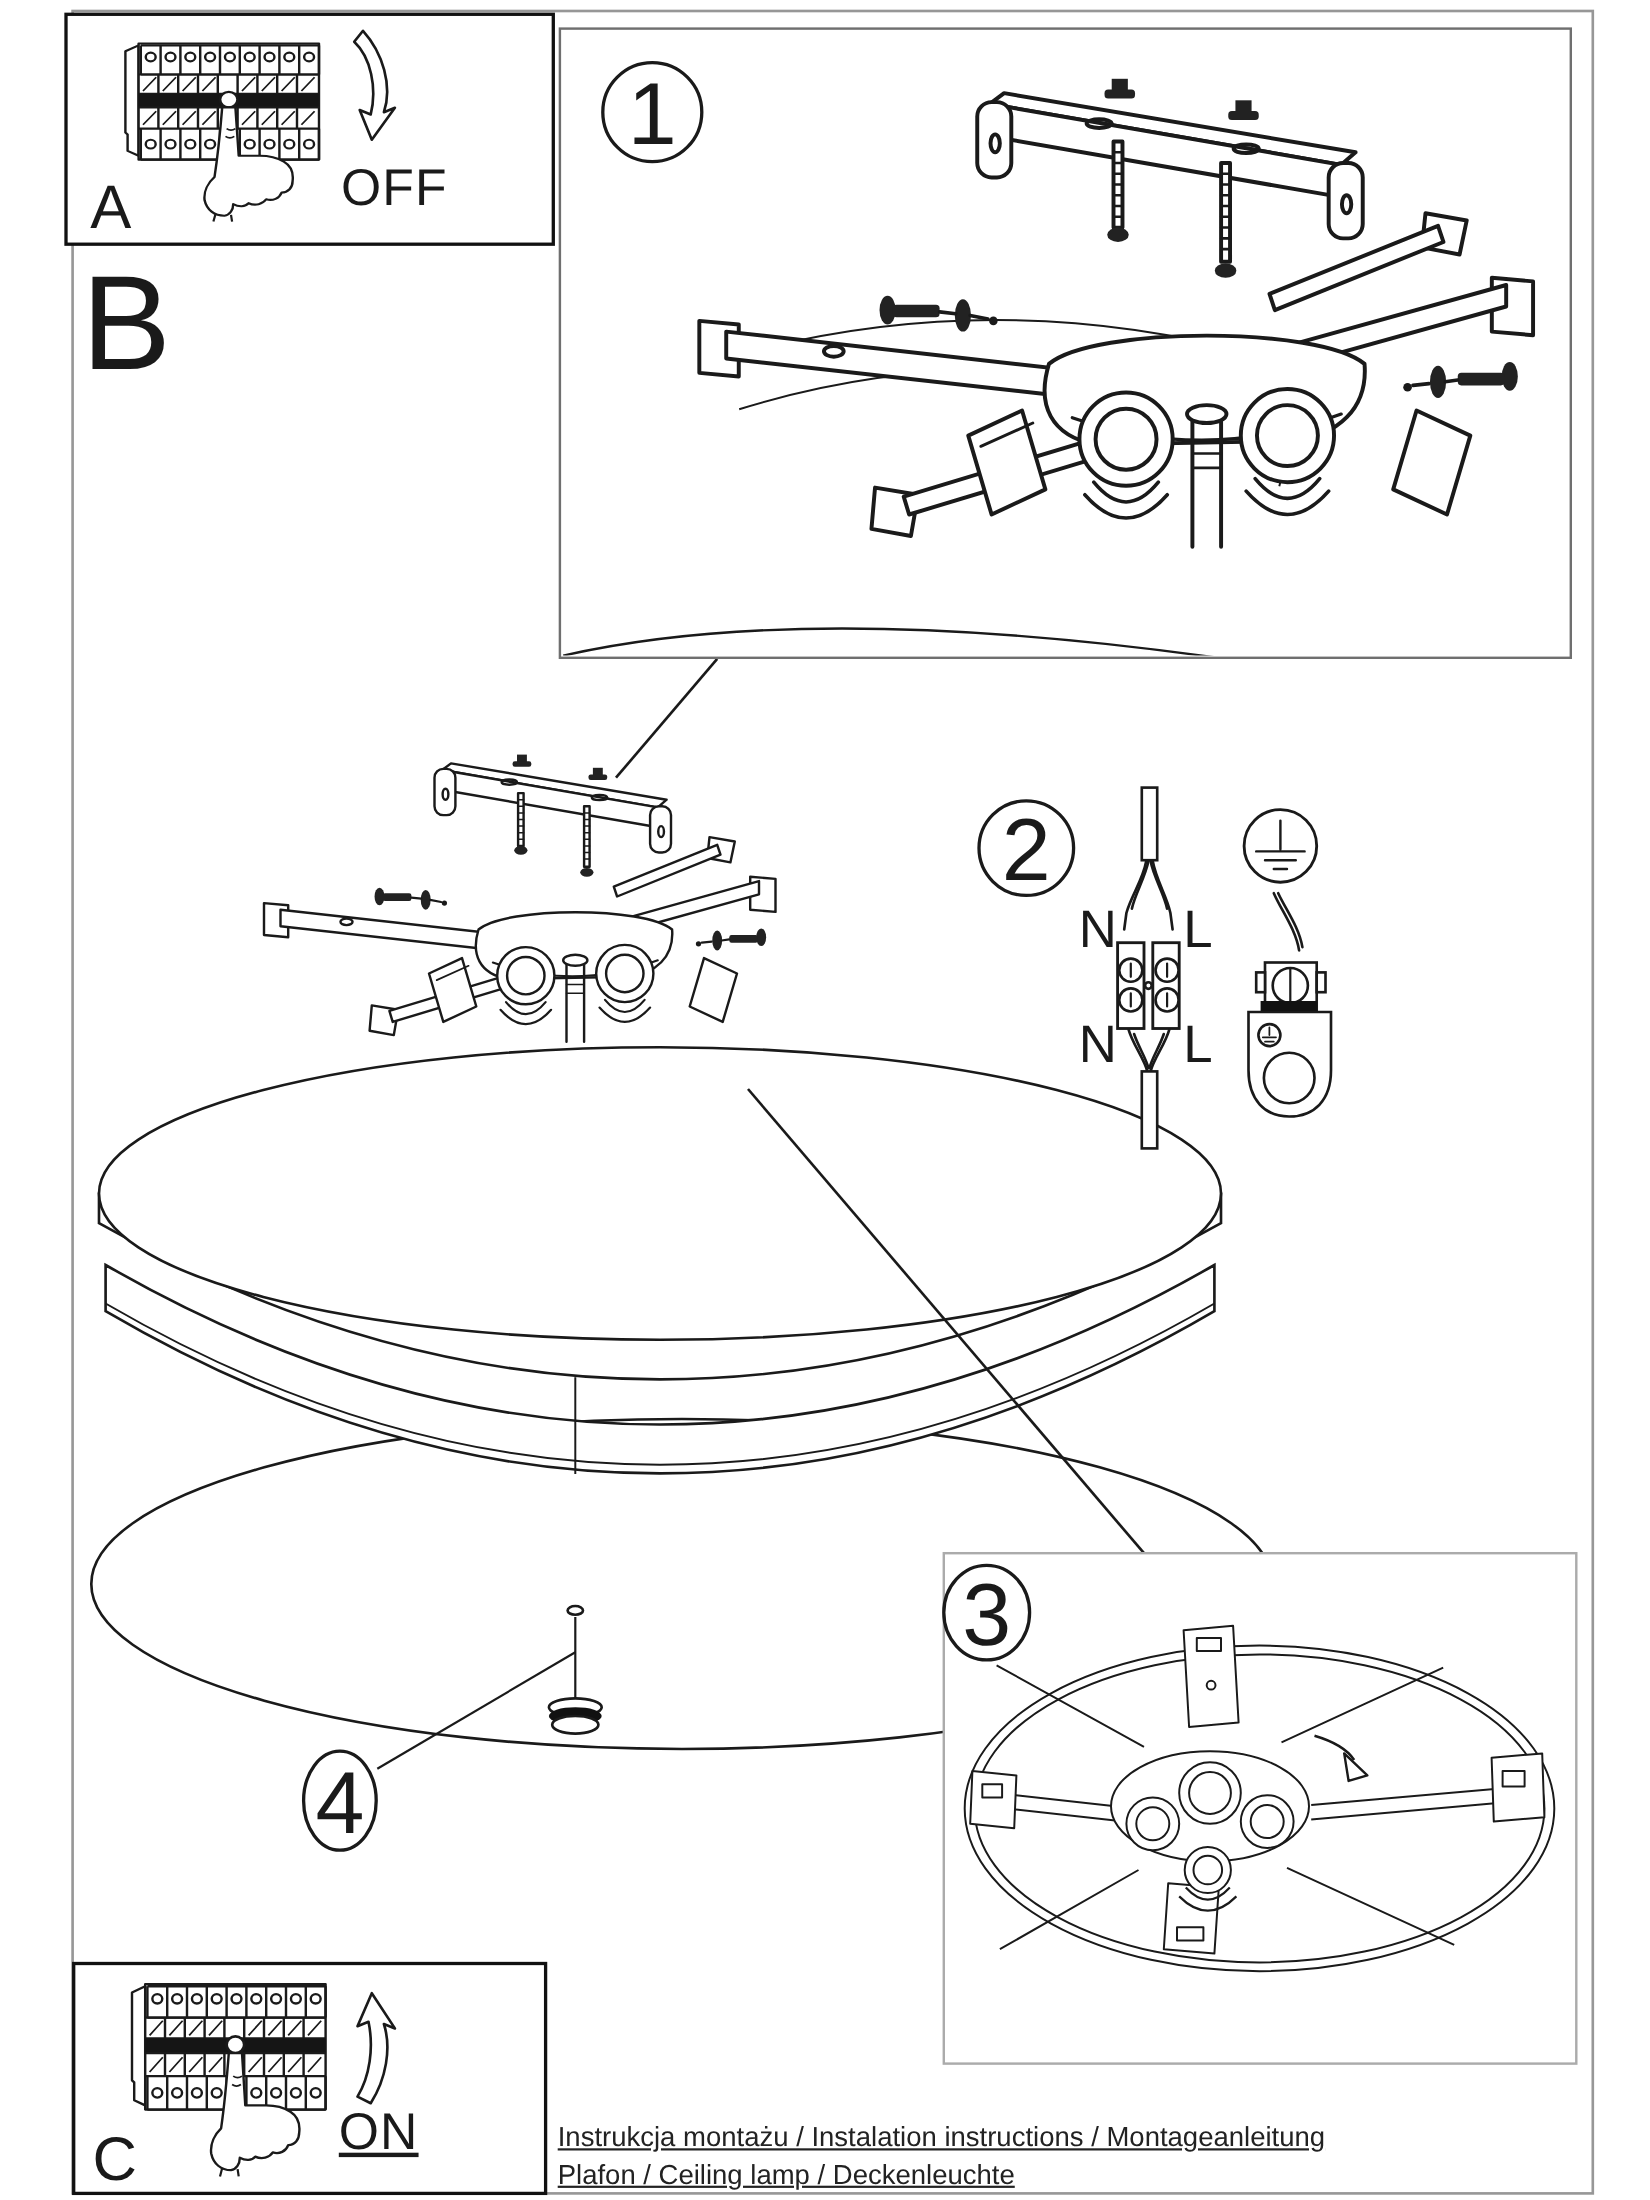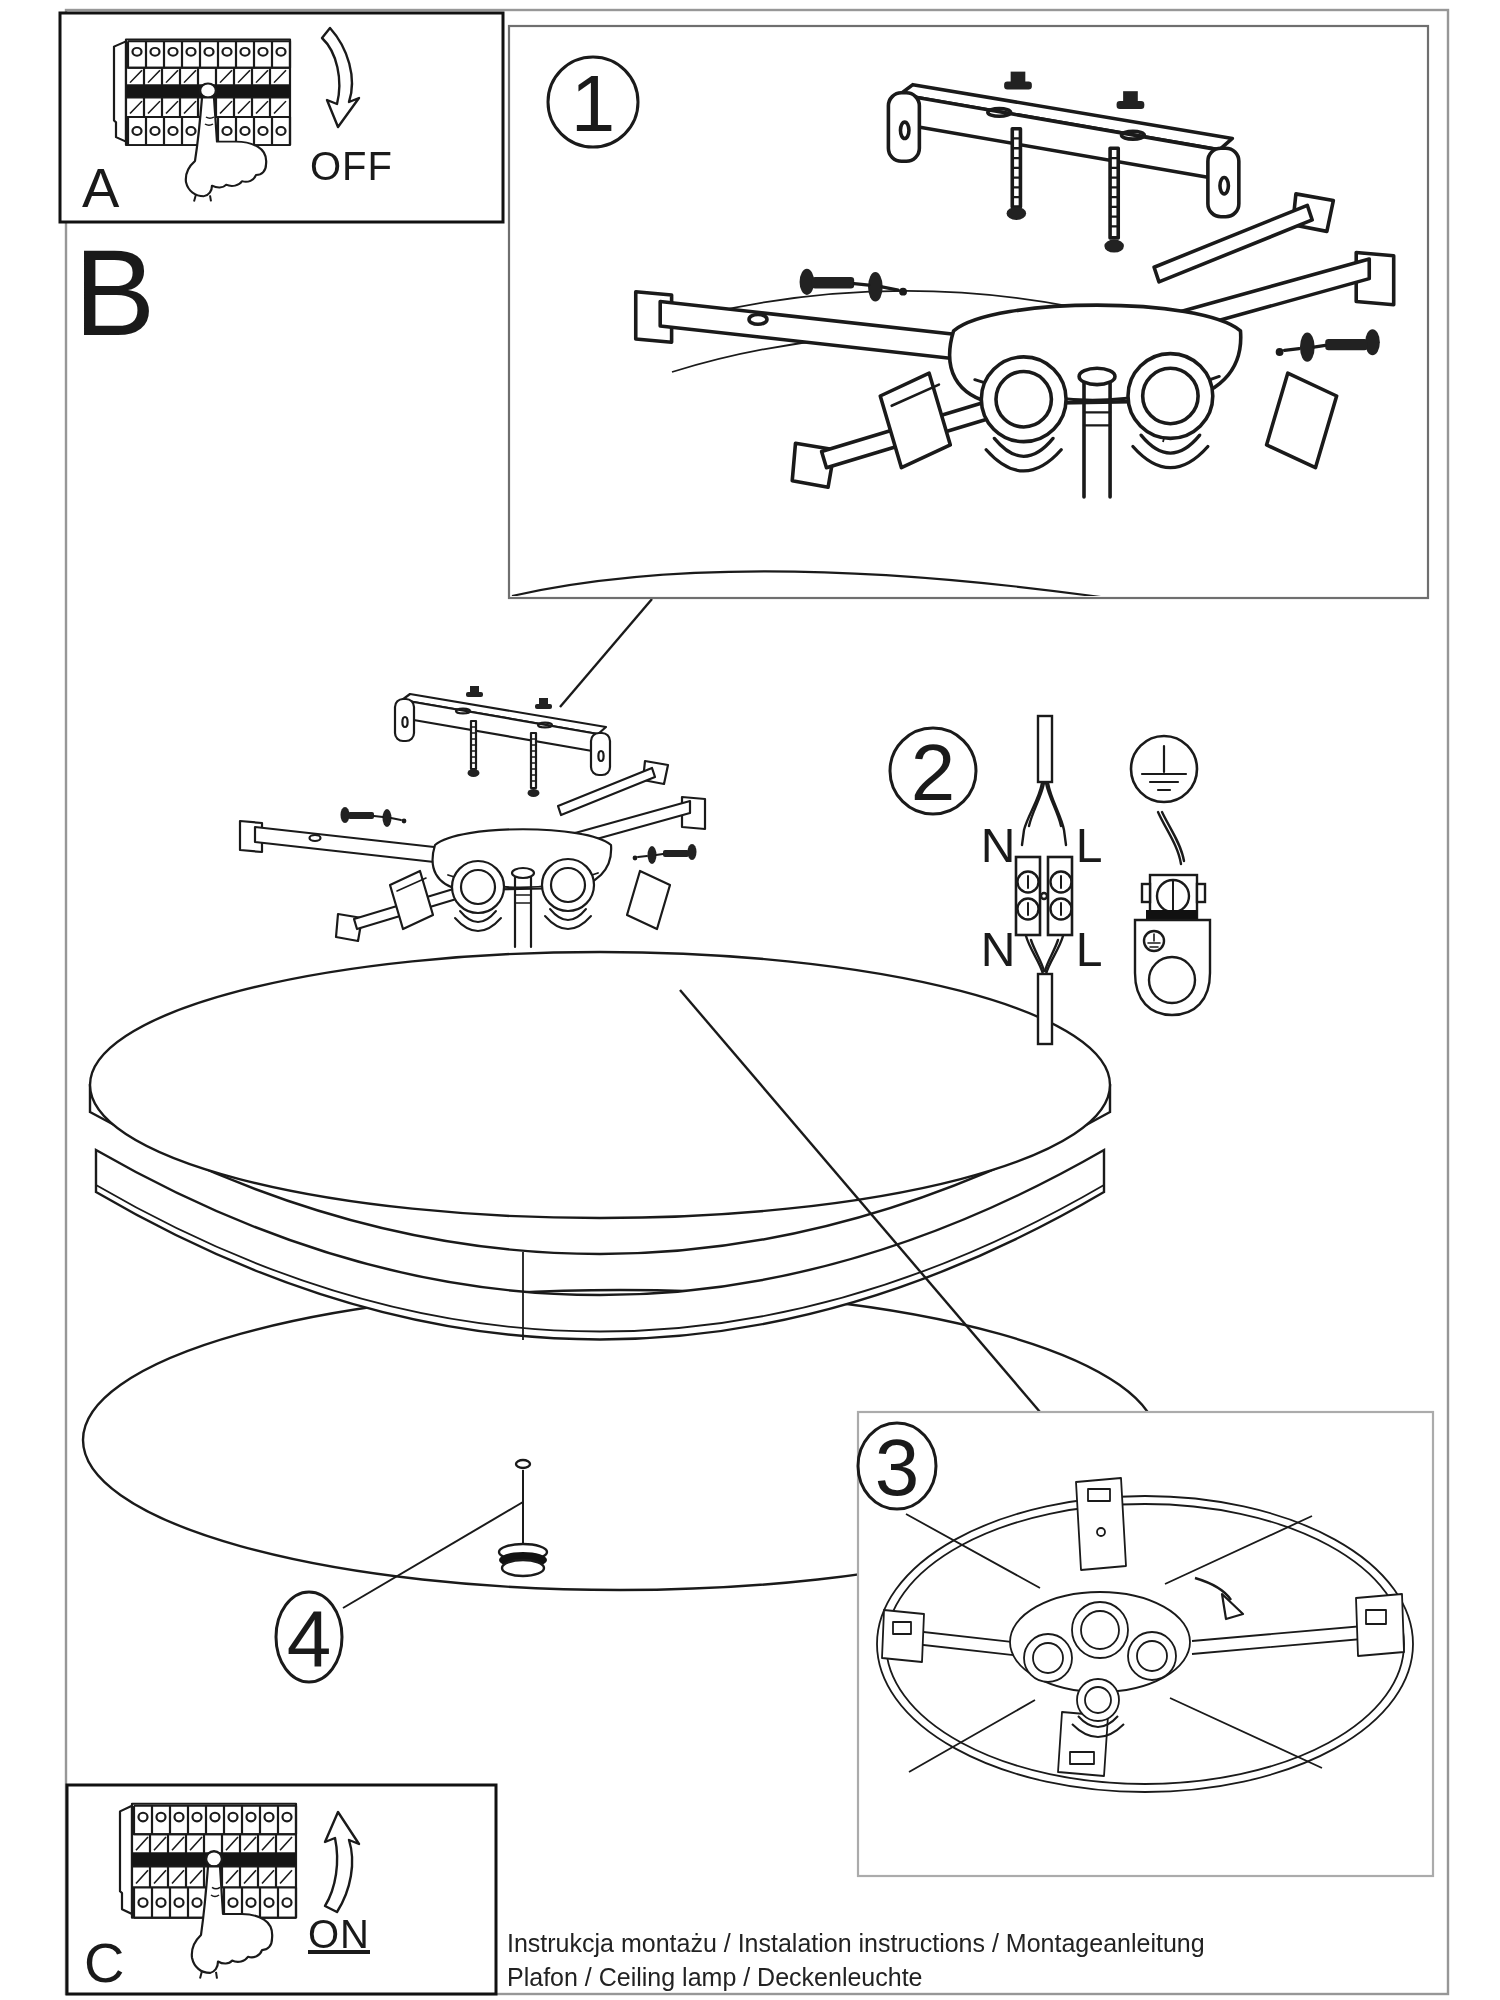--- a/index.html
+++ b/index.html
@@ -5,23 +5,23 @@
   html,body{margin:0;padding:0;background:#fff;}
   .page{position:relative;width:1500px;height:2000px;background:#fff;overflow:hidden;
         font-family:"Liberation Sans",sans-serif;color:#1a1a1a;}
   .art{position:absolute;left:0;top:0;width:1500px;height:2000px;}
   .lbl{position:absolute;color:#1a1a1a;line-height:1;white-space:nowrap;
        font-family:"Liberation Sans",sans-serif;}
   .ctr{transform:translate(-50%,-50%);}
   .sec{font-size:56px;}
   .big{font-size:122px;}
   .num{font-size:80px;}
-  .switch{font-size:40px;letter-spacing:1px;}
+  .switch{font-size:47px;letter-spacing:1px;}
   .wire{font-size:48px;}
-  .cap{font-size:25px;line-height:34px;color:#222;}
+  .cap{font-size:25px;line-height:34px;color:#222;text-decoration:underline;}
 </style>
 </head>
 <body>
 
 <div class="page">
 
 <svg class="art" viewBox="0 0 1500 2000">
   <defs>
     <clipPath id="clipBox1">
           <rect x="511" y="28" width="915" height="568"></rect>

